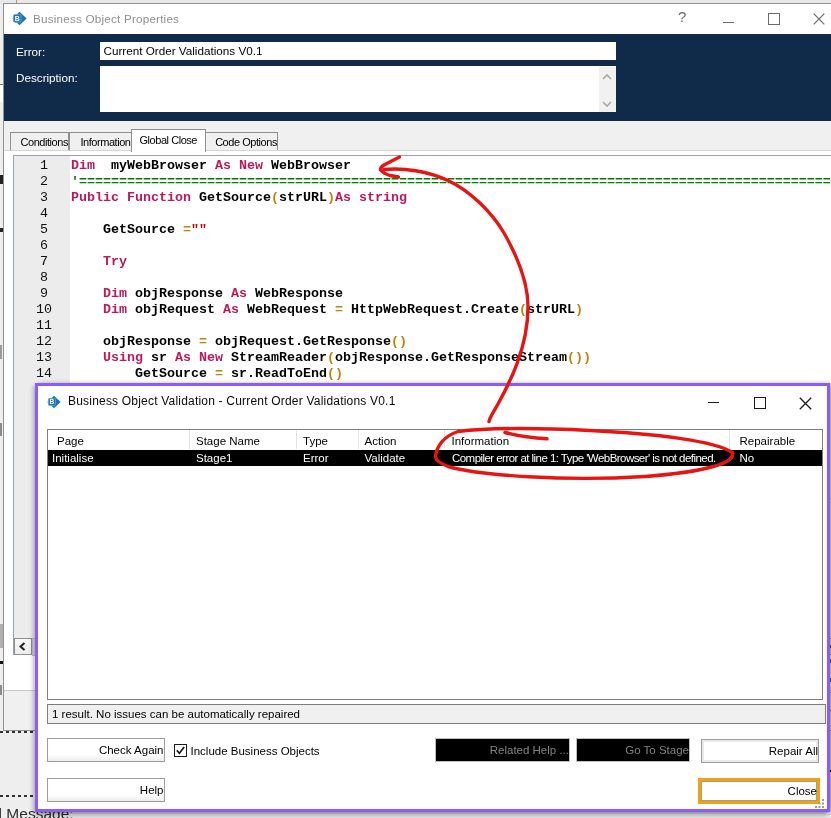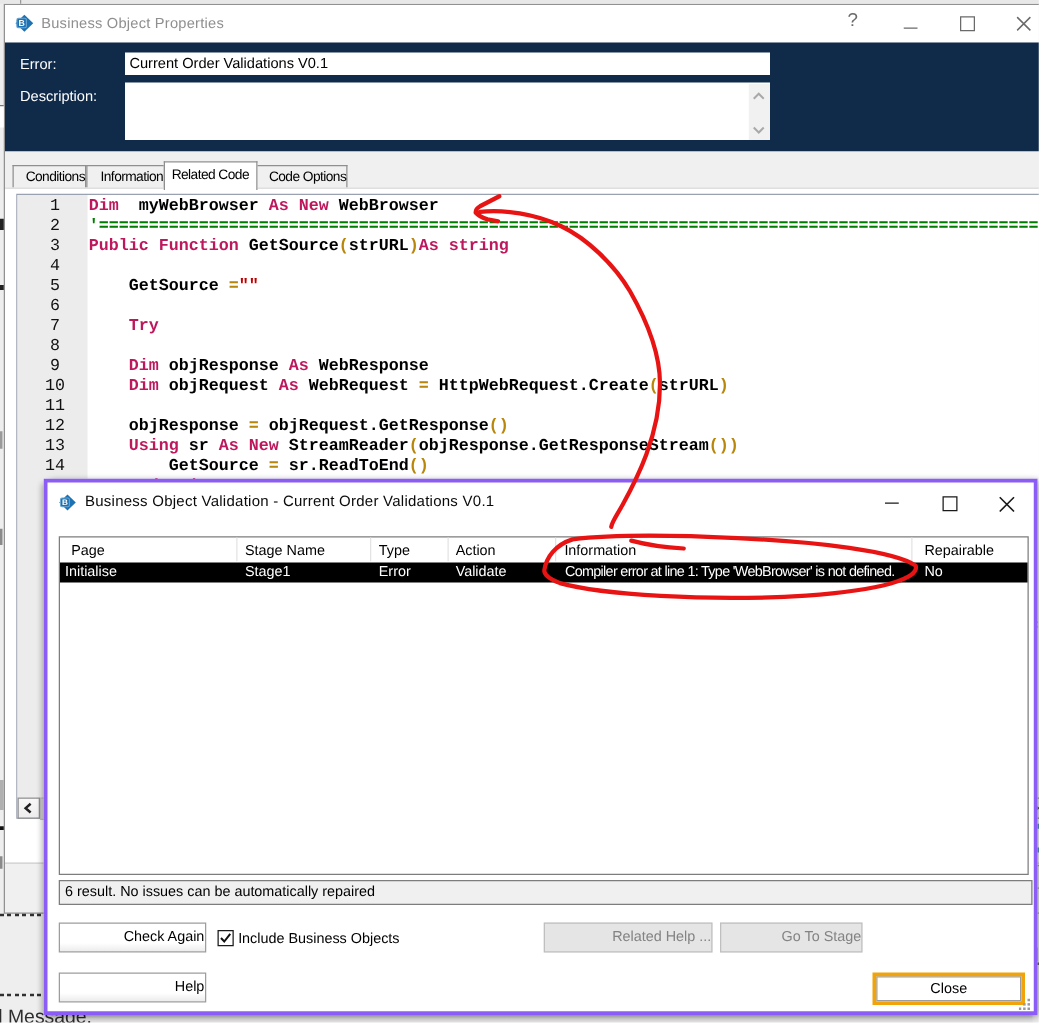--- a/index.html
+++ b/index.html
@@ -41,21 +41,21 @@
   #vd-title{position:absolute;left:30px;top:8px;font-size:12px;color:#0a0a0a;letter-spacing:.2px}
   #vtable{position:absolute;left:8.5px;top:43px;width:774px;height:269px;border:1px solid #7d7d7d;background:#fff}
   .hsep{position:absolute;top:0;width:1px;height:19px;background:#e3e3e3}
   .hlbl{position:absolute;top:5px;font-size:11.5px;color:#000}
   #vrow{position:absolute;left:0;top:19.5px;width:774px;height:16px;background:#000000}
   .rlbl{position:absolute;top:2px;font-size:11.5px;color:#fff}
   #status{position:absolute;left:9px;top:318px;width:773px;height:18px;border:1px solid #7d7d7d;
           background:#f0f0f0;font-size:11.5px;color:#000;line-height:18px;padding-left:4px}
   .btn{position:absolute;height:22px;border:1px solid #9d9d9d;background:linear-gradient(#ffffff,#ffffff 70%,#ececec);
        font-size:11.5px;color:#000;text-align:right;line-height:22px}
-  .btn.dis{background:#e5e5e5;border:1px solid #bfbfbf;color:#838383}
+  .btn.dis{background:#000000;border:1px solid #bfbfbf;color:#838383}
   
   #anno{position:absolute;left:0;top:0;z-index:50;pointer-events:none}
   .dash{position:absolute;left:0;width:36px;height:2px;z-index:1;
         background:repeating-linear-gradient(90deg,#303030 0,#303030 3px,transparent 3px,transparent 6px)}
 </style>
 </head>
 <body>
 
   <div class="abs" style="left:0;top:0;width:831px;height:3px;background:#e8e8e8;z-index:1"></div>
   <div class="abs" style="left:16px;top:0;width:1px;height:3px;background:#9a9a9a;z-index:1"></div>
@@ -100,21 +100,21 @@
       <svg class="abs" style="left:596.5px;top:39px" width="12" height="8" viewBox="0 0 12 8">
         <path d="M2 6 L6 2 L10 6" stroke="#a9a9a9" stroke-width="1.6" fill="none"></path>
       </svg>
       <svg class="abs" style="left:596.5px;top:65.5px" width="12" height="8" viewBox="0 0 12 8">
         <path d="M2 2 L6 6 L10 2" stroke="#a9a9a9" stroke-width="1.6" fill="none"></path>
       </svg>
     </div>
     <div class="tab" style="left:6px;width:57px">Conditions</div>
     <div class="tab" style="left:64.5px;width:61px">Information</div>
     <div class="tab" style="left:200px;width:72px">Code Options</div>
-    <div id="tabsel">Related Code</div>
+    <div id="tabsel">Global Close</div>
     <div id="pane">
      <div id="editor">
       <div id="gutter"></div>
       <div id="lnums">1
 2
 3
 4
 5
 6
 7
@@ -197,33 +197,34 @@
       <div class="hlbl" style="left:692px">Repairable</div>
       <div id="vrow">
         <div class="rlbl" style="left:4.5px">Initialise</div>
         <div class="rlbl" style="left:148.5px">Stage1</div>
         <div class="rlbl" style="left:255.5px">Error</div>
         <div class="rlbl" style="left:317px">Validate</div>
         <div class="rlbl" style="left:404.5px;letter-spacing:-0.55px">Compiler error at line 1: Type 'WebBrowser' is not defined.</div>
         <div class="rlbl" style="left:692px">No</div>
       </div>
     </div>
-    <div id="status">6 result. No issues can be automatically repaired</div>
+    <div id="status">1 result. No issues can be automatically repaired</div>
     <div class="btn" style="left:9px;top:352px;width:115.5px">Check Again</div>
     <div class="btn" style="left:9px;top:391.5px;width:115.5px">Help</div>
     <div class="abs" style="left:136px;top:358px;width:11px;height:11px;border:1.6px solid #1a1a1a;background:#fff">
       <svg style="display:block" width="11" height="11" viewBox="0 0 11 11">
         <path d="M1.8 5.4 L4.4 8.2 L9.2 2.1" stroke="#111" stroke-width="1.6" fill="none"></path>
       </svg>
     </div>
     <div class="abs" style="left:152.5px;top:358.5px;font-size:11.5px;color:#000">Include Business Objects</div>
     <div class="btn dis" style="left:397px;top:352px;width:133px">Related Help ...</div>
     <div class="btn dis" style="left:537.5px;top:352px;width:112.5px">Go To Stage</div>
+    <div class="btn" style="left:662.5px;top:353px;width:116.5px;background:#fff;box-shadow:inset 0 0 0 2px #e9e9e9">Repair All</div>
     <div class="abs" style="left:660px;top:392px;width:116px;height:20px;border:3px solid #f0a30a;background:#fff;
-         box-shadow:inset 0 0 0 1px #9d9d9d;font-size:11.5px;text-align:center;line-height:20px">Close</div>
+         box-shadow:inset 0 0 0 1px #9d9d9d;font-size:11.5px;text-align:right;line-height:20px">Close</div>
     <svg class="abs" style="left:777px;top:412px" width="10" height="10" viewBox="0 0 10 10">
       <g fill="#9a9a9a">
         <rect x="7" y="1" width="2" height="2"></rect>
         <rect x="7" y="4.5" width="2" height="2"></rect>
         <rect x="3.5" y="4.5" width="2" height="2"></rect>
         <rect x="7" y="8" width="2" height="2"></rect>
         <rect x="3.5" y="8" width="2" height="2"></rect>
         <rect x="0" y="8" width="2" height="2"></rect>
       </g>
     </svg>

